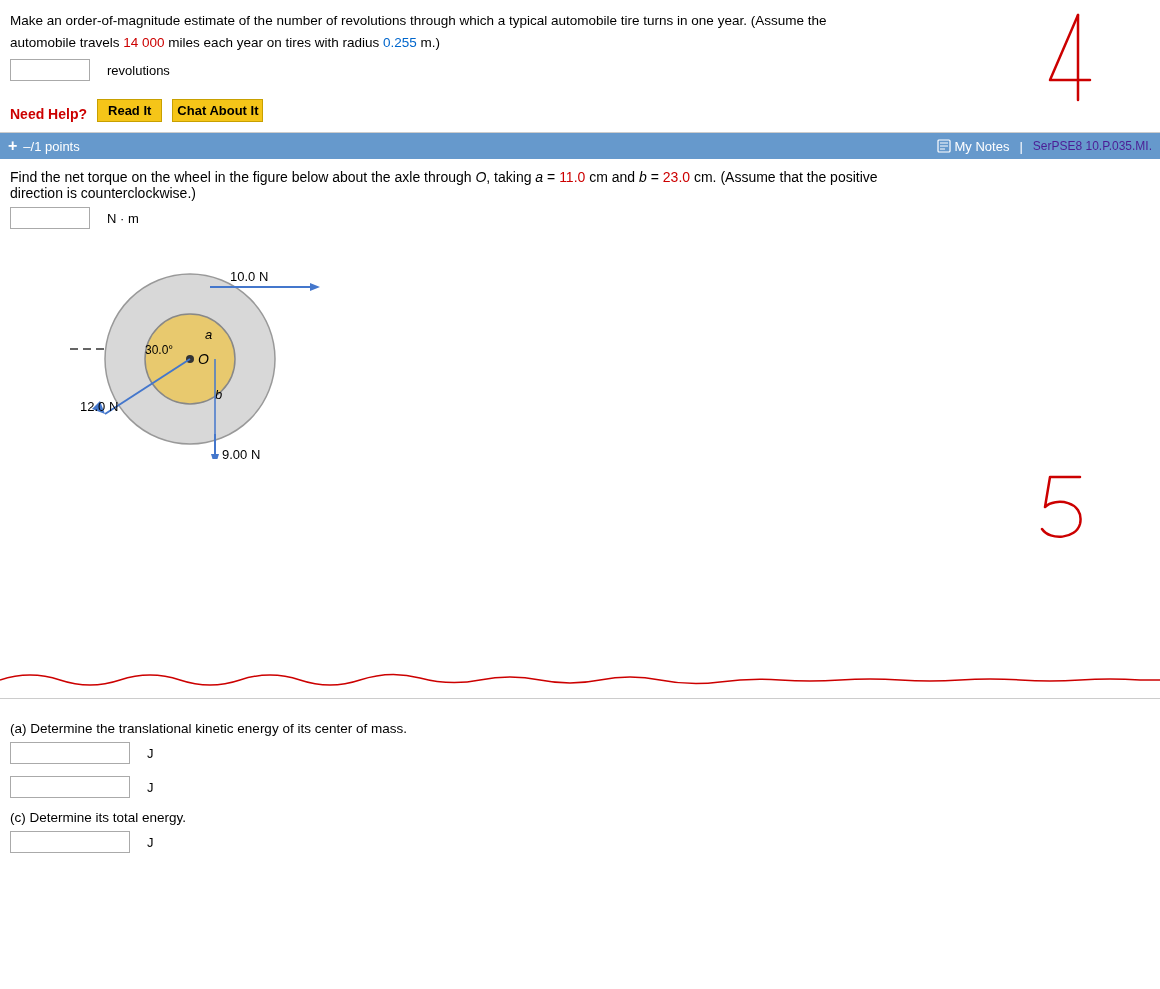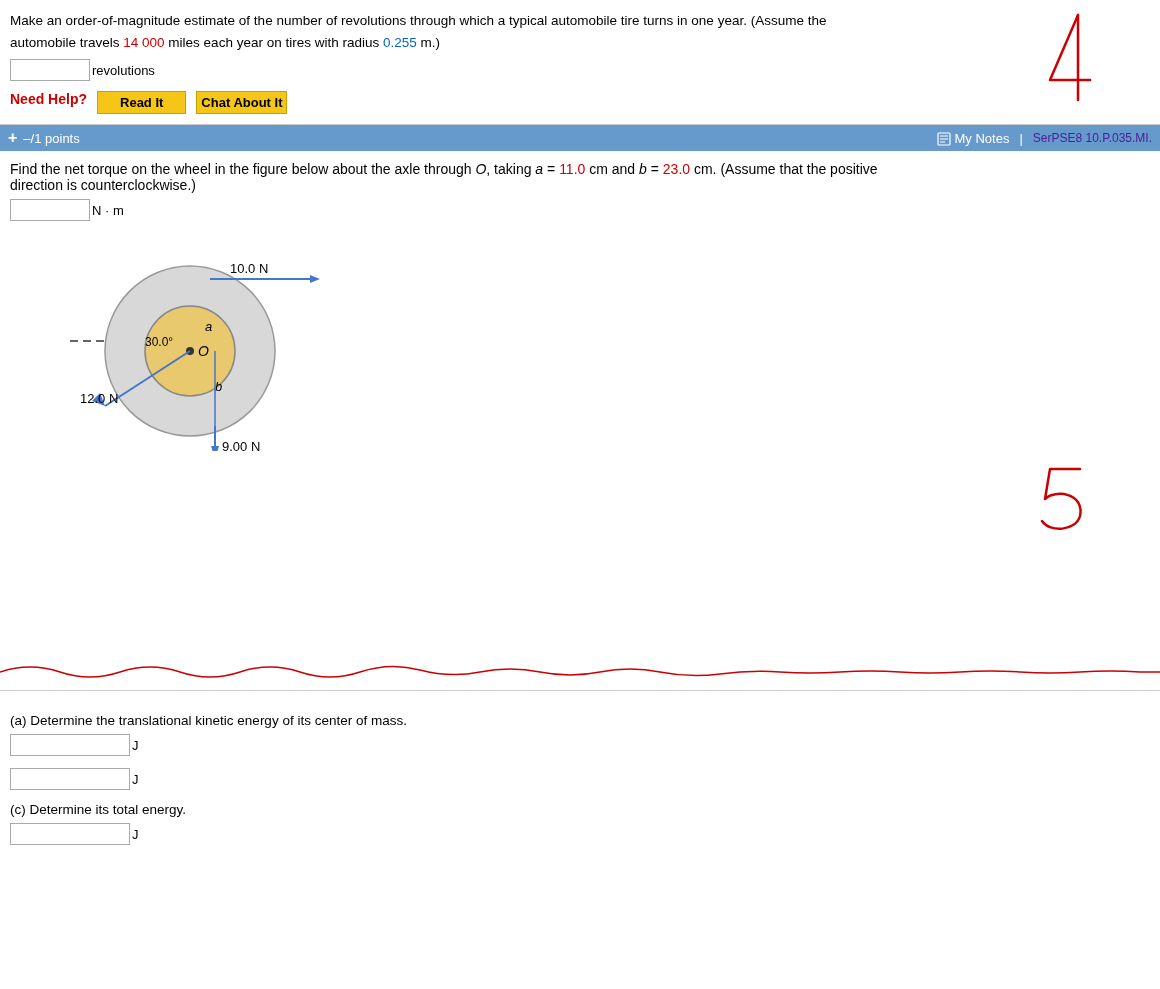--- a/index.html
+++ b/index.html
@@ -2,36 +2,36 @@
 <html><head>
   <meta charset="utf-8">
   <style>
     * { box-sizing: border-box; margin: 0; padding: 0; }
     body { font-family: Arial, sans-serif; font-size: 14px; background: #fff; color: #000; width: 1160px; }
 
     .section-top { padding: 10px 10px 10px 10px; border-bottom: 1px solid #ccc; position: relative; min-height: 120px; }
     .problem-text { font-size: 13.5px; line-height: 1.6; max-width: 880px; }
     .highlight-red { color: #cc0000; }
     .highlight-blue { color: #0066cc; }
-    .answer-row { display: flex; align-items: center; gap: 2px; margin: 6px 0; }
+    .answer-row { display: flex; align-items: center; gap: 17px; margin: 6px 0; }
     .answer-input { border: 1px solid #aaa; width: 80px; height: 22px; }
     .answer-input-wide { border: 1px solid #aaa; width: 120px; height: 22px; }
     .unit-label { font-size: 13px; }
 
-    .need-help { display: flex; align-items: flex-start; gap: 10px; margin-top: 10px; }
+    .need-help { display: flex; align-items: flex-end; gap: 10px; margin-top: 18px; }
     .need-help-label { font-weight: bold; color: #cc0000; font-size: 14px; }
-    .btn-read-it { background: #f5c518; border: 1px solid #c8a000; padding: 3px 22px; font-size: 13px; cursor: pointer; font-weight: bold; }
+    .btn-read-it { background: #f5c518; border: 1px solid #c8a000; padding: 3px 10px; font-size: 13px; cursor: pointer; font-weight: bold; }
     .btn-chat { background: #f5c518; border: 1px solid #c8a000; padding: 3px 4px; font-size: 13px; cursor: pointer; font-weight: bold; }
 
     .section-header { background: #6699cc; color: #fff; display: flex; align-items: center; justify-content: space-between; padding: 4px 8px; font-size: 13px; }
     .section-header-left { display: flex; align-items: center; gap: 6px; }
     .plus-icon { font-size: 16px; cursor: pointer; color: #fff; font-weight: bold; }
     .points-label { font-size: 13px; }
     .section-header-right { display: flex; align-items: center; gap: 10px; font-size: 13px; }
-    .my-notes-link { color: #fff; text-decoration: none; display: flex; align-items: flex-end; gap: 4px; }
+    .my-notes-link { color: #fff; text-decoration: none; display: flex; align-items: flex-start; gap: 4px; }
     .separator { color: #fff; }
     .book-ref { color: #4c1d95; font-size: 12px; }
 
     .section-middle { padding: 10px; position: relative; min-height: 540px; border-bottom: 1px solid #ccc; }
     .torque-problem { max-width: 880px; }
     .math-var { font-style: italic; }
     .diagram-area { margin-top: 10px; display: flex; justify-content: flex-start; }
 
     .section-bottom { padding: 10px; position: relative; min-height: 300px; }
     .cylinder-problem { max-width: 900px; }

